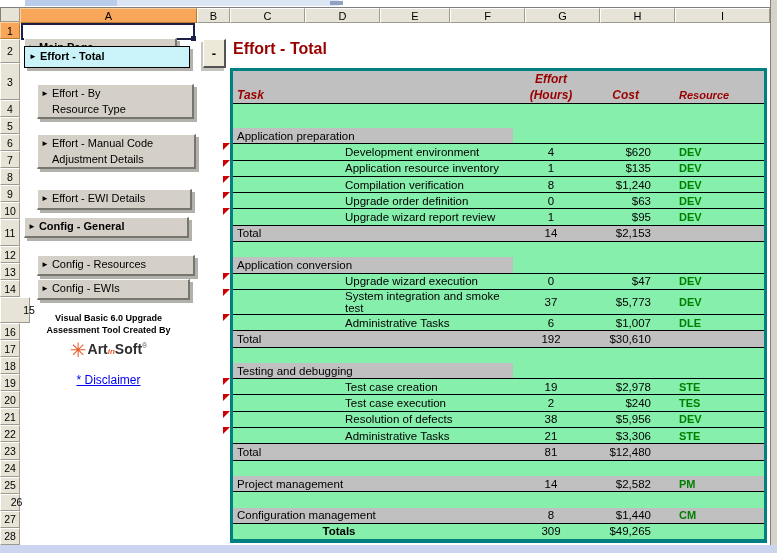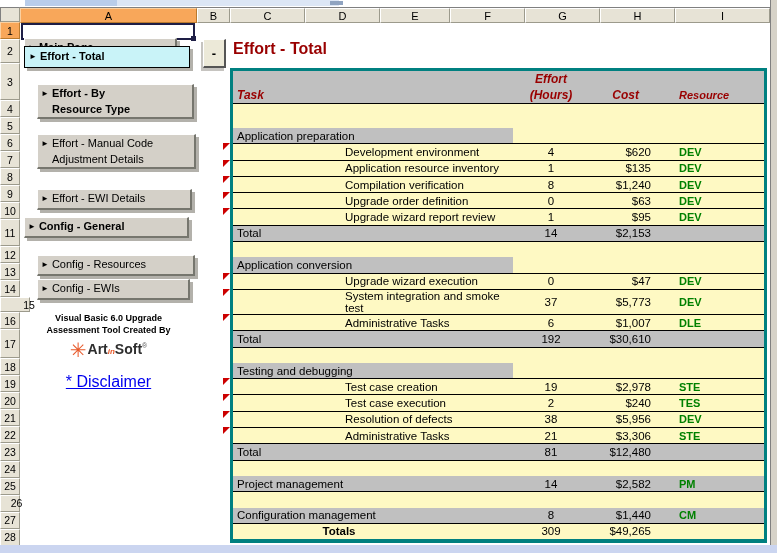--- a/index.html
+++ b/index.html
@@ -33,30 +33,30 @@
          box-sizing:border-box;padding:1px 3px;cursor:pointer;}
   .btn3d.bold{font-weight:bold;}
   .btn3d.active{background:#C9F3F8;border:1px solid #000;box-shadow:3px 3px 0 rgba(128,125,115,.6);padding:2px 4px;}
   .btn3d .arr{font-size:8px;margin-right:3px;position:relative;top:-1px;}
   .btn3d .l2{padding-left:11px;}
   .credit{position:absolute;left:20px;top:313px;width:177px;text-align:center;font-size:9px;font-weight:bold;color:#000;line-height:11px;}
   .logo{position:absolute;left:20px;top:338px;width:177px;text-align:center;font-size:14px;color:#2e2e2e;font-weight:bold;}
   .logo .star{color:#E85A2B;font-size:20px;vertical-align:-3px;margin-right:1px;font-weight:normal;}
   .logo .in{color:#E85A2B;font-size:8px;font-style:italic;}
   .logo .reg{font-size:7px;vertical-align:super;color:#555;font-weight:normal;}
-  .disclaimer{position:absolute;left:20px;top:373px;width:177px;text-align:center;font-size:16px;
+  .disclaimer{position:absolute;left:20px;top:373px;width:177px;text-align:center;font-size:12px;
               color:#0000EE;text-decoration:underline;cursor:pointer;}
   .minusbtn{position:absolute;left:203px;top:39px;width:23px;height:29px;background:#ECE9D8;
             border-top:1px solid #fff;border-left:1px solid #fff;border-right:2px solid #555;
             border-bottom:2px solid #555;box-sizing:border-box;font-size:13px;font-weight:bold;
             display:flex;align-items:center;justify-content:center;cursor:pointer;box-shadow:-2px 3px 0 rgba(128,125,115,.45);}
   
   .ptitle{position:absolute;left:233px;top:40px;font-size:16px;font-weight:bold;color:#990000;letter-spacing:0px;}
   #rpt{position:absolute;left:230px;top:68px;width:537px;height:475px;box-sizing:border-box;
-       border:3px solid #008080;border-bottom-width:4px;background:#fef9c3;display:flex;flex-direction:column;}
+       border:3px solid #008080;border-bottom-width:4px;background:#86efac;display:flex;flex-direction:column;}
   .thead{background:#C0C0C0;border-bottom:1px solid #000;height:32px;flex:0 0 auto;}
   .hrow{display:grid;grid-template-columns:280px 76px 74px 10px 91px;height:16px;align-items:center;}
   .hdr{color:#990000;font-weight:bold;font-style:italic;font-size:12px;}
   #tbody{flex:1;display:flex;flex-direction:column;margin-top:24px;}
   .trow{display:grid;grid-template-columns:280px 76px 74px 10px 91px;position:relative;flex:1;
         align-items:center;font-size:11.5px;color:#000;}
   .trow.b{border-bottom:1px solid #000;}
   .trow.total,.trow.summary{background:#C0C0C0;}
   .c-task{display:flex;align-items:center;height:100%;padding-left:4px;box-sizing:border-box;}
   .section .c-task{background:#C0C0C0;}
@@ -97,23 +97,23 @@
       <div class="row-h" style="height: 17.04px; flex: 0 0 auto;">5</div>
       <div class="row-h" style="height: 17.04px; flex: 0 0 auto;">6</div>
       <div class="row-h" style="height: 17.04px; flex: 0 0 auto;">7</div>
       <div class="row-h" style="height: 17.04px; flex: 0 0 auto;">8</div>
       <div class="row-h" style="height: 17.04px; flex: 0 0 auto;">9</div>
       <div class="row-h" style="height: 17px; flex: 0 0 auto;">10</div>
       <div class="row-h" style="height: 27px; flex: 0 0 auto;">11</div>
       <div class="row-h" style="height: 17.04px; flex: 0 0 auto;">12</div>
       <div class="row-h" style="height: 17.04px; flex: 0 0 auto;">13</div>
       <div class="row-h" style="height: 17.04px; flex: 0 0 auto;">14</div>
-      <div class="row-h" style="height: 15px; flex: 0 0 auto; padding-left: 28px;">15</div>
+      <div class="row-h" style="height: 26px; flex: 0 0 auto; padding-left: 28px;">15</div>
       <div class="row-h" style="height: 17.04px; flex: 0 0 auto;">16</div>
-      <div class="row-h" style="height: 29px; flex: 0 0 auto;">17</div>
+      <div class="row-h" style="height: 17px; flex: 0 0 auto;">17</div>
       <div class="row-h" style="height: 17.04px; flex: 0 0 auto;">18</div>
       <div class="row-h" style="height: 17.04px; flex: 0 0 auto;">19</div>
       <div class="row-h" style="height: 17.04px; flex: 0 0 auto;">20</div>
       <div class="row-h" style="height: 17.04px; flex: 0 0 auto;">21</div>
       <div class="row-h" style="height: 17.04px; flex: 0 0 auto;">22</div>
       <div class="row-h" style="height: 17.04px; flex: 0 0 auto;">23</div>
       <div class="row-h" style="height: 17.04px; flex: 0 0 auto;">24</div>
       <div class="row-h" style="height: 17.04px; flex: 0 0 auto;">25</div>
       <div class="row-h" style="height: 17.04px; flex: 0 0 auto; padding-left: 13px;">26</div>
       <div class="row-h" style="height: 17.04px; flex: 0 0 auto;">27</div>
@@ -342,21 +342,21 @@
           <div class="c-res"></div>
         </div>
       </div>
   </div>
 <div class="btn3d bold" style="left: 24px; top: 26px; width: 153px; min-height: 19px; margin-top: 12px;">
       <div><span class="arr">►</span><span>Main Page</span></div>
     </div>
     <div class="btn3d bold active" style="left: 24px; top: 46px; width: 166px; min-height: 21px;">
       <div><span class="arr">►</span><span>Effort - Total</span></div>
     </div>
-    <div class="btn3d" style="left: 37px; top: 84px; width: 157px; min-height: 33px; font-weight: bold;">
+    <div class="btn3d" style="left: 37px; top: 84px; width: 157px; min-height: 33px;">
       <div><span class="arr">►</span><span>Effort - By</span></div>
       <div class="l2">Resource Type</div>
     </div>
     <div class="btn3d" style="left: 37px; top: 134px; width: 159px; min-height: 33px;">
       <div><span class="arr">►</span><span>Effort - Manual Code</span></div>
       <div class="l2">Adjustment Details</div>
     </div>
     <div class="btn3d" style="left: 37px; top: 189px; width: 155px; min-height: 18px;">
       <div><span class="arr">►</span><span>Effort - EWI Details</span></div>
     </div>

